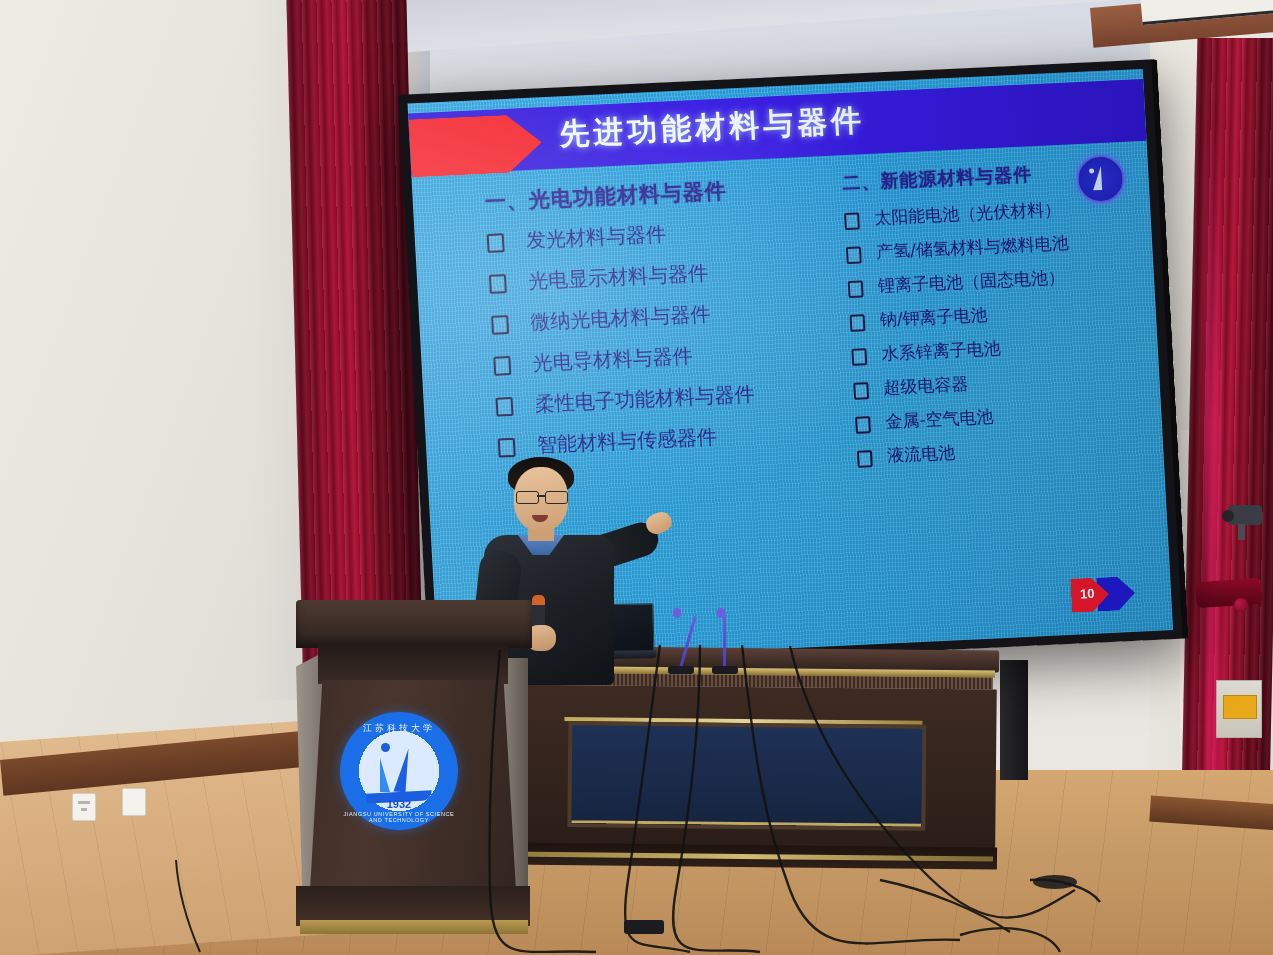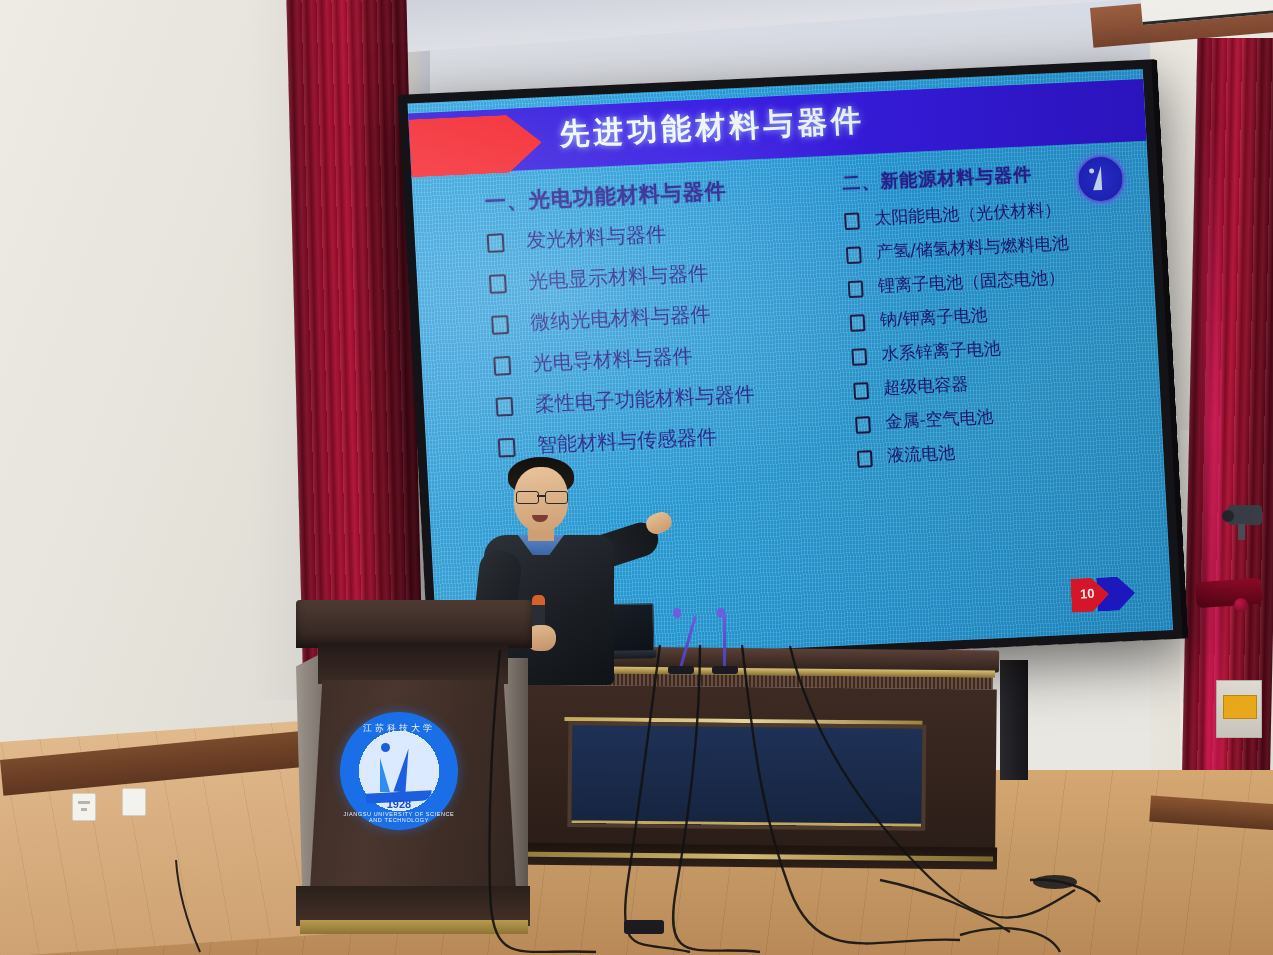--- a/index.html
+++ b/index.html
@@ -519,21 +519,21 @@
     <div class="podium-side-r"></div>
     <div class="podium-top"></div>
     <div class="podium-neck"></div>
     <div class="podium-body"></div>
     <div class="emblem">
       <div class="ring-txt-top">江苏科技大学</div>
       <div class="sail2"></div>
       <div class="sail"></div>
       <div class="dot"></div>
       <div class="wave"></div>
-      <div class="year">1928</div>
+      <div class="year">1932</div>
       <div class="ring-txt-bot">JIANGSU UNIVERSITY OF SCIENCE AND TECHNOLOGY</div>
     </div>
     <div class="podium-base"></div>
     <div class="podium-foot"></div>
   </div>
 
   <svg class="cables" viewBox="0 0 1273 395">
     <g fill="none" stroke="#121212" stroke-width="2.4" opacity="0.9">
       <path d="M660 85 C 650 160, 640 240, 628 320 S 640 380, 690 392"></path>
       <path d="M700 85 C 700 170, 690 250, 676 330 S 700 385, 760 392"></path>

